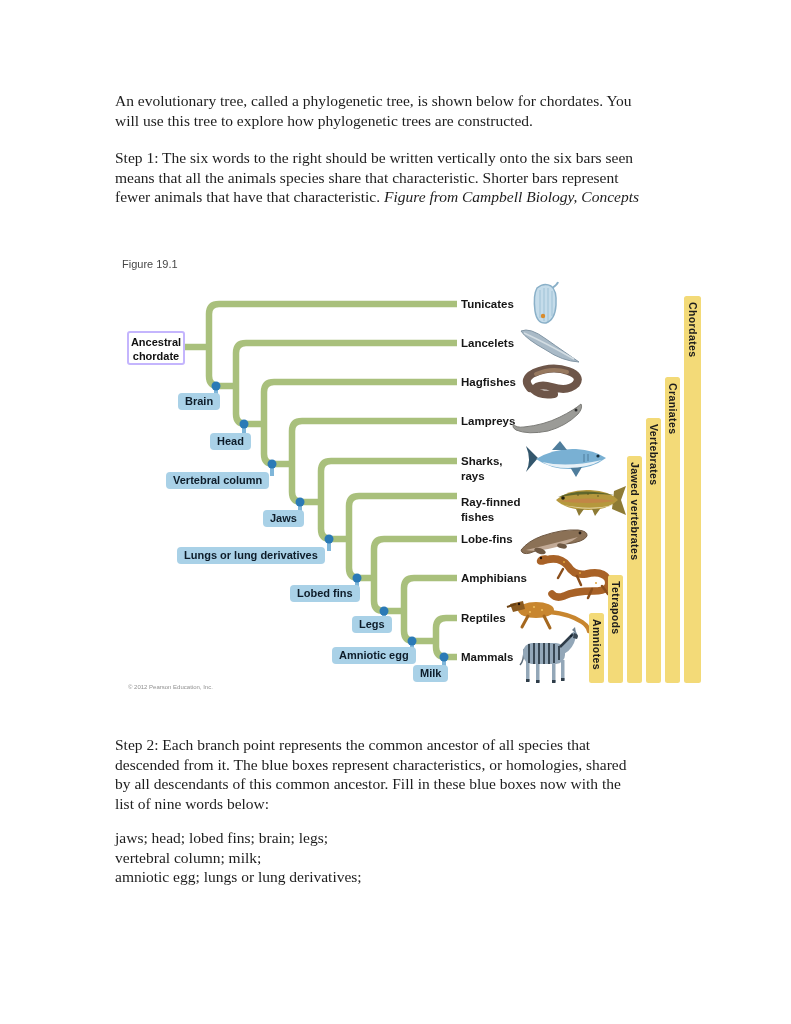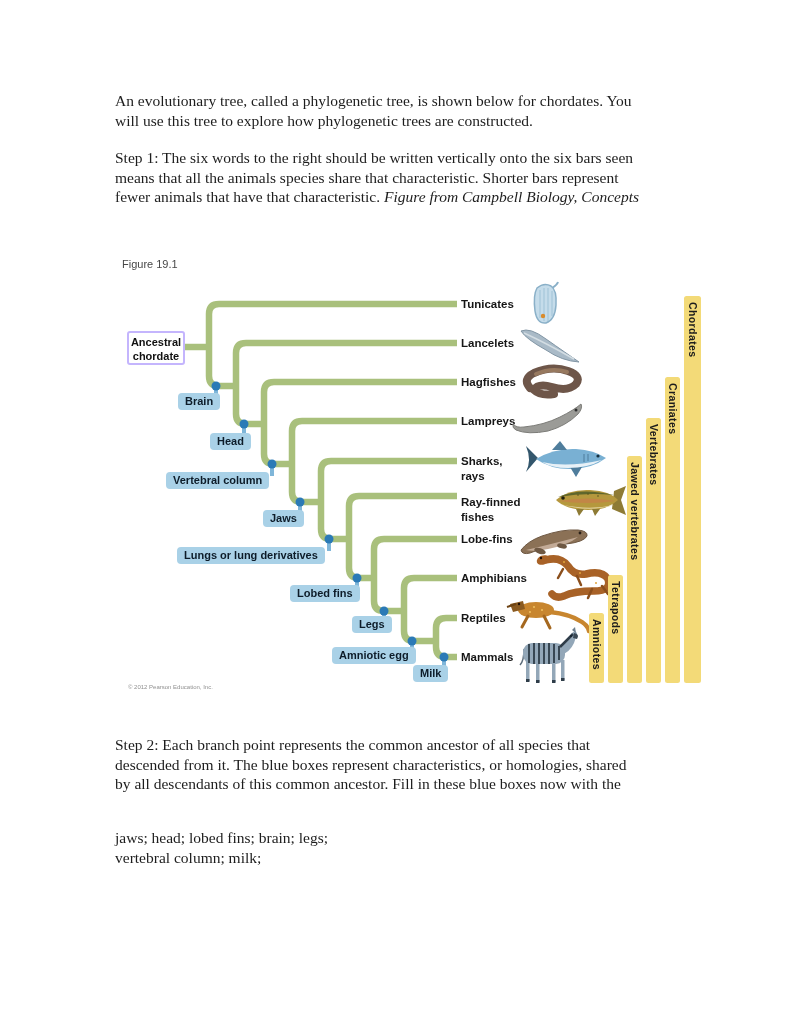--- a/index.html
+++ b/index.html
@@ -203,20 +203,22 @@
   <div class="bar" style="left:646px;top:418px;width:15px;height:265px;"><span>Vertebrates</span></div>
   <div class="bar" style="left:665px;top:377px;width:15px;height:306px;"><span>Craniates</span></div>
   <div class="bar" style="left:684px;top:296px;width:17px;height:387px;"><span>Chordates</span></div>
 
   <div class="credit">© 2012 Pearson Education, Inc.</div>
 
   <div class="textblock" style="top:735px;">
     <div class="ln">Step 2: Each branch point represents the common ancestor of all species that</div>
     <div class="ln">descended from it. The blue boxes represent characteristics, or homologies, shared</div>
     <div class="ln">by all descendants of this common ancestor.  Fill in these blue boxes now with the</div>
+    <div class="ln">list of nine words below:</div>
   </div>
 
   <div class="textblock" style="top:828px;">
     <div class="ln">jaws; head; lobed fins; brain; legs;</div>
     <div class="ln">vertebral column; milk;</div>
+    <div class="ln">amniotic egg; lungs or lung derivatives;</div>
   </div>
 
 </div>
 
 </body></html>

